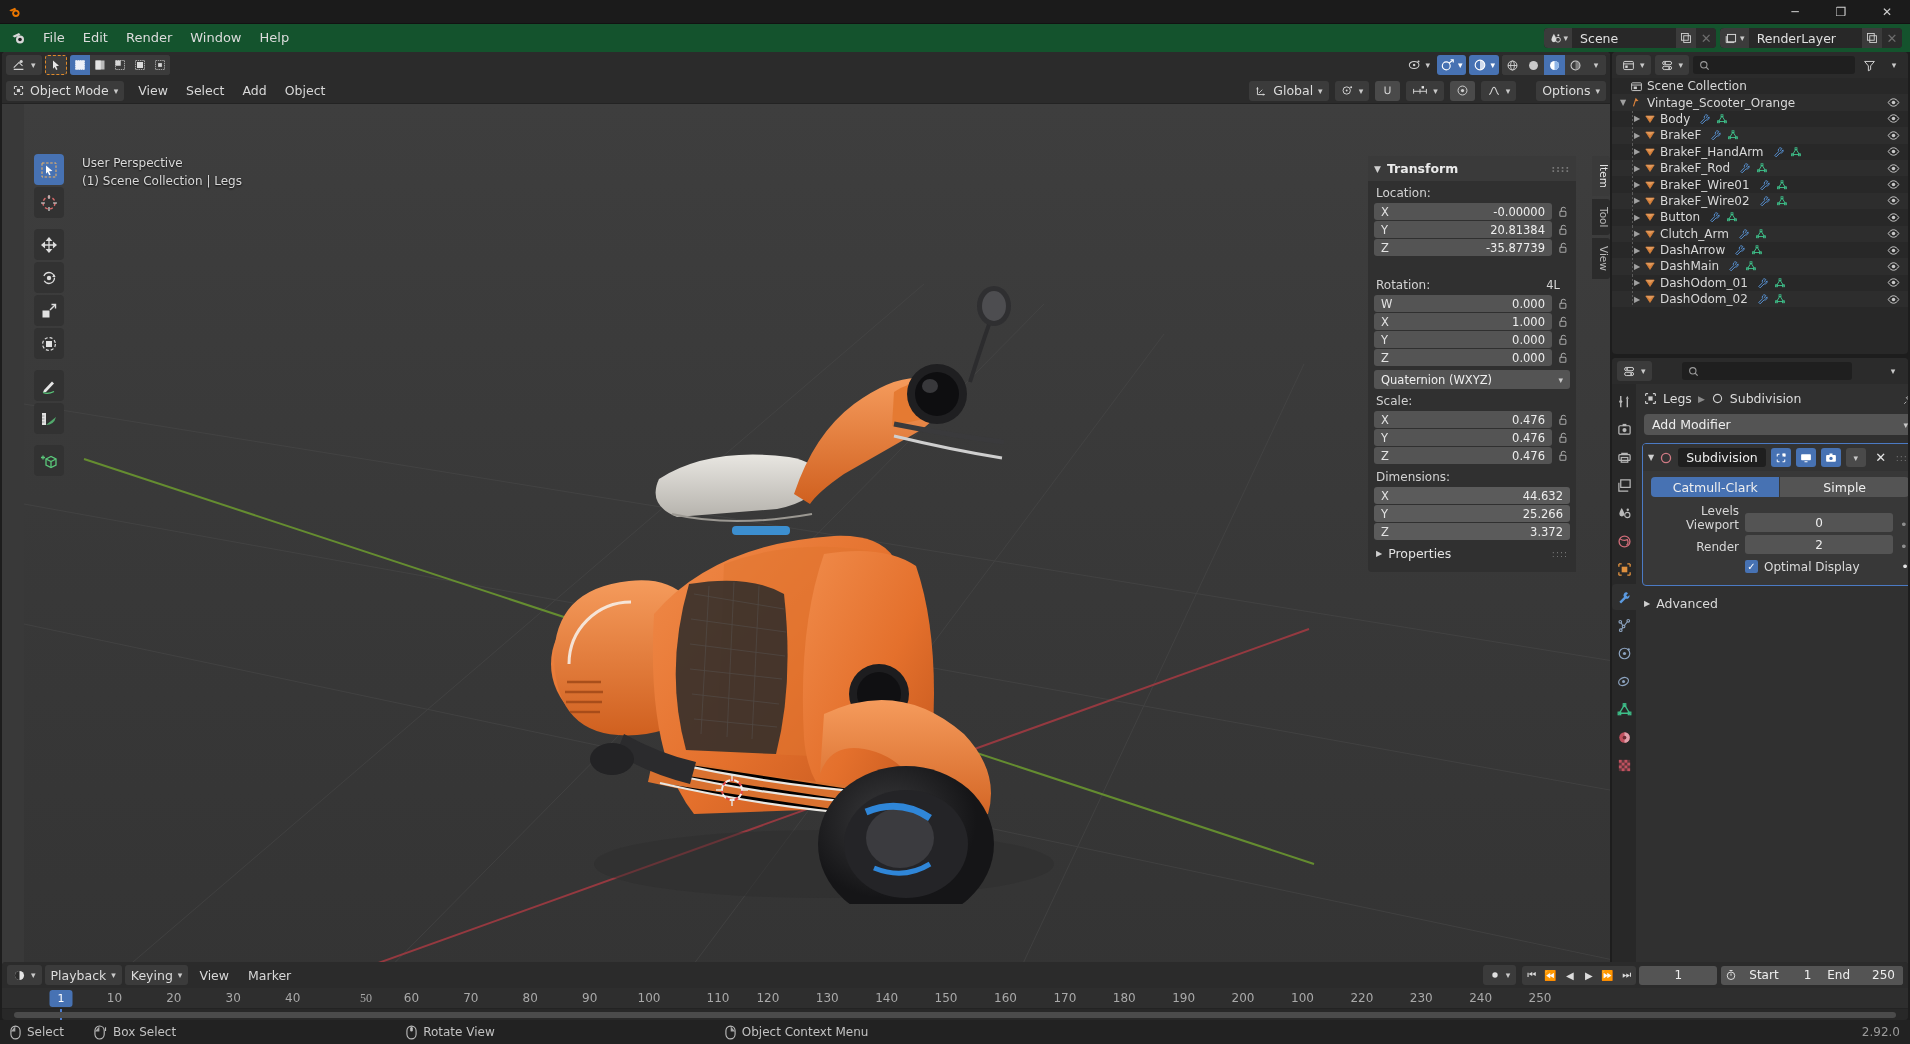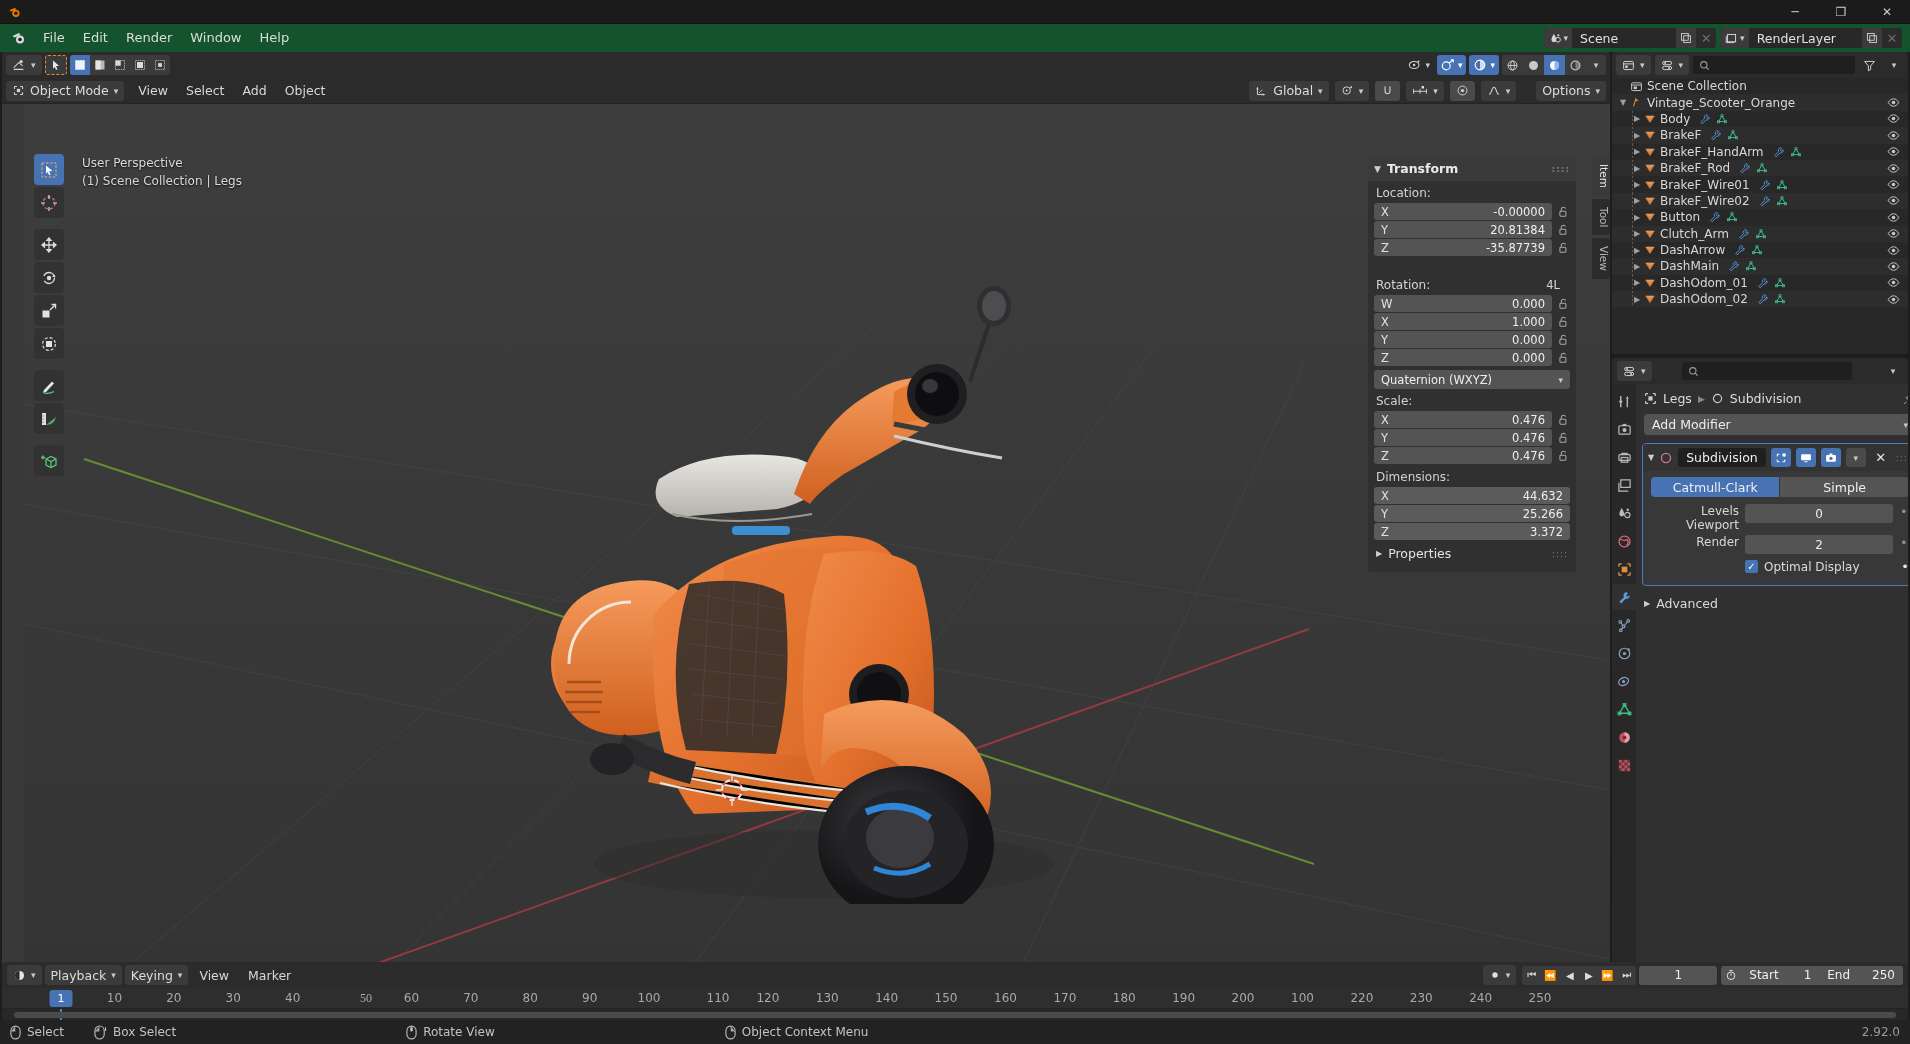--- a/index.html
+++ b/index.html
@@ -217,21 +217,21 @@
   .mini-btn.on { background:#4772b3; }
   .modpanel-body { padding: 6px 8px 8px; }
   .seg { display:flex; gap:1px; margin-bottom:7px; }
   .seg .s {
     flex:1; height:20px; display:flex; align-items:center; justify-content:center;
     background:#545454; font-size:12.5px; color:#efefef;
   }
   .seg .s:first-child { border-radius:4px 0 0 4px; }
   .seg .s:last-child { border-radius:0 4px 4px 0; }
   .seg .s.on { background:#4772b3; }
-  .prow { display:flex; align-items:flex-start; gap:6px; margin-bottom:3px; }
+  .prow { display:flex; align-items:flex-end; gap:6px; margin-bottom:3px; }
   .prow .plab { width:88px; text-align:right; font-size:12px; color:#d7d7d7; }
   .prow .pval {
     flex:1; height:19px; background:#545454; border-radius:3px; display:flex;
     align-items:center; justify-content:center; font-size:12px; color:#efefef;
   }
   .prow .dot { width:10px; text-align:center; color:#8e8e8e; font-size:13px;}
   .checkrow { display:flex; align-items:center; gap:6px; margin: 5px 0 3px; padding-left:94px;}
   .cbx { width:13px; height:13px; background:#4772b3; border-radius:2px; display:flex; align-items:center; justify-content:center; color:#fff; font-size:10px;}
   .adv { display:flex; align-items:center; gap:6px; padding: 10px 8px 0; font-size:12.5px; color:#dadada;}
 

